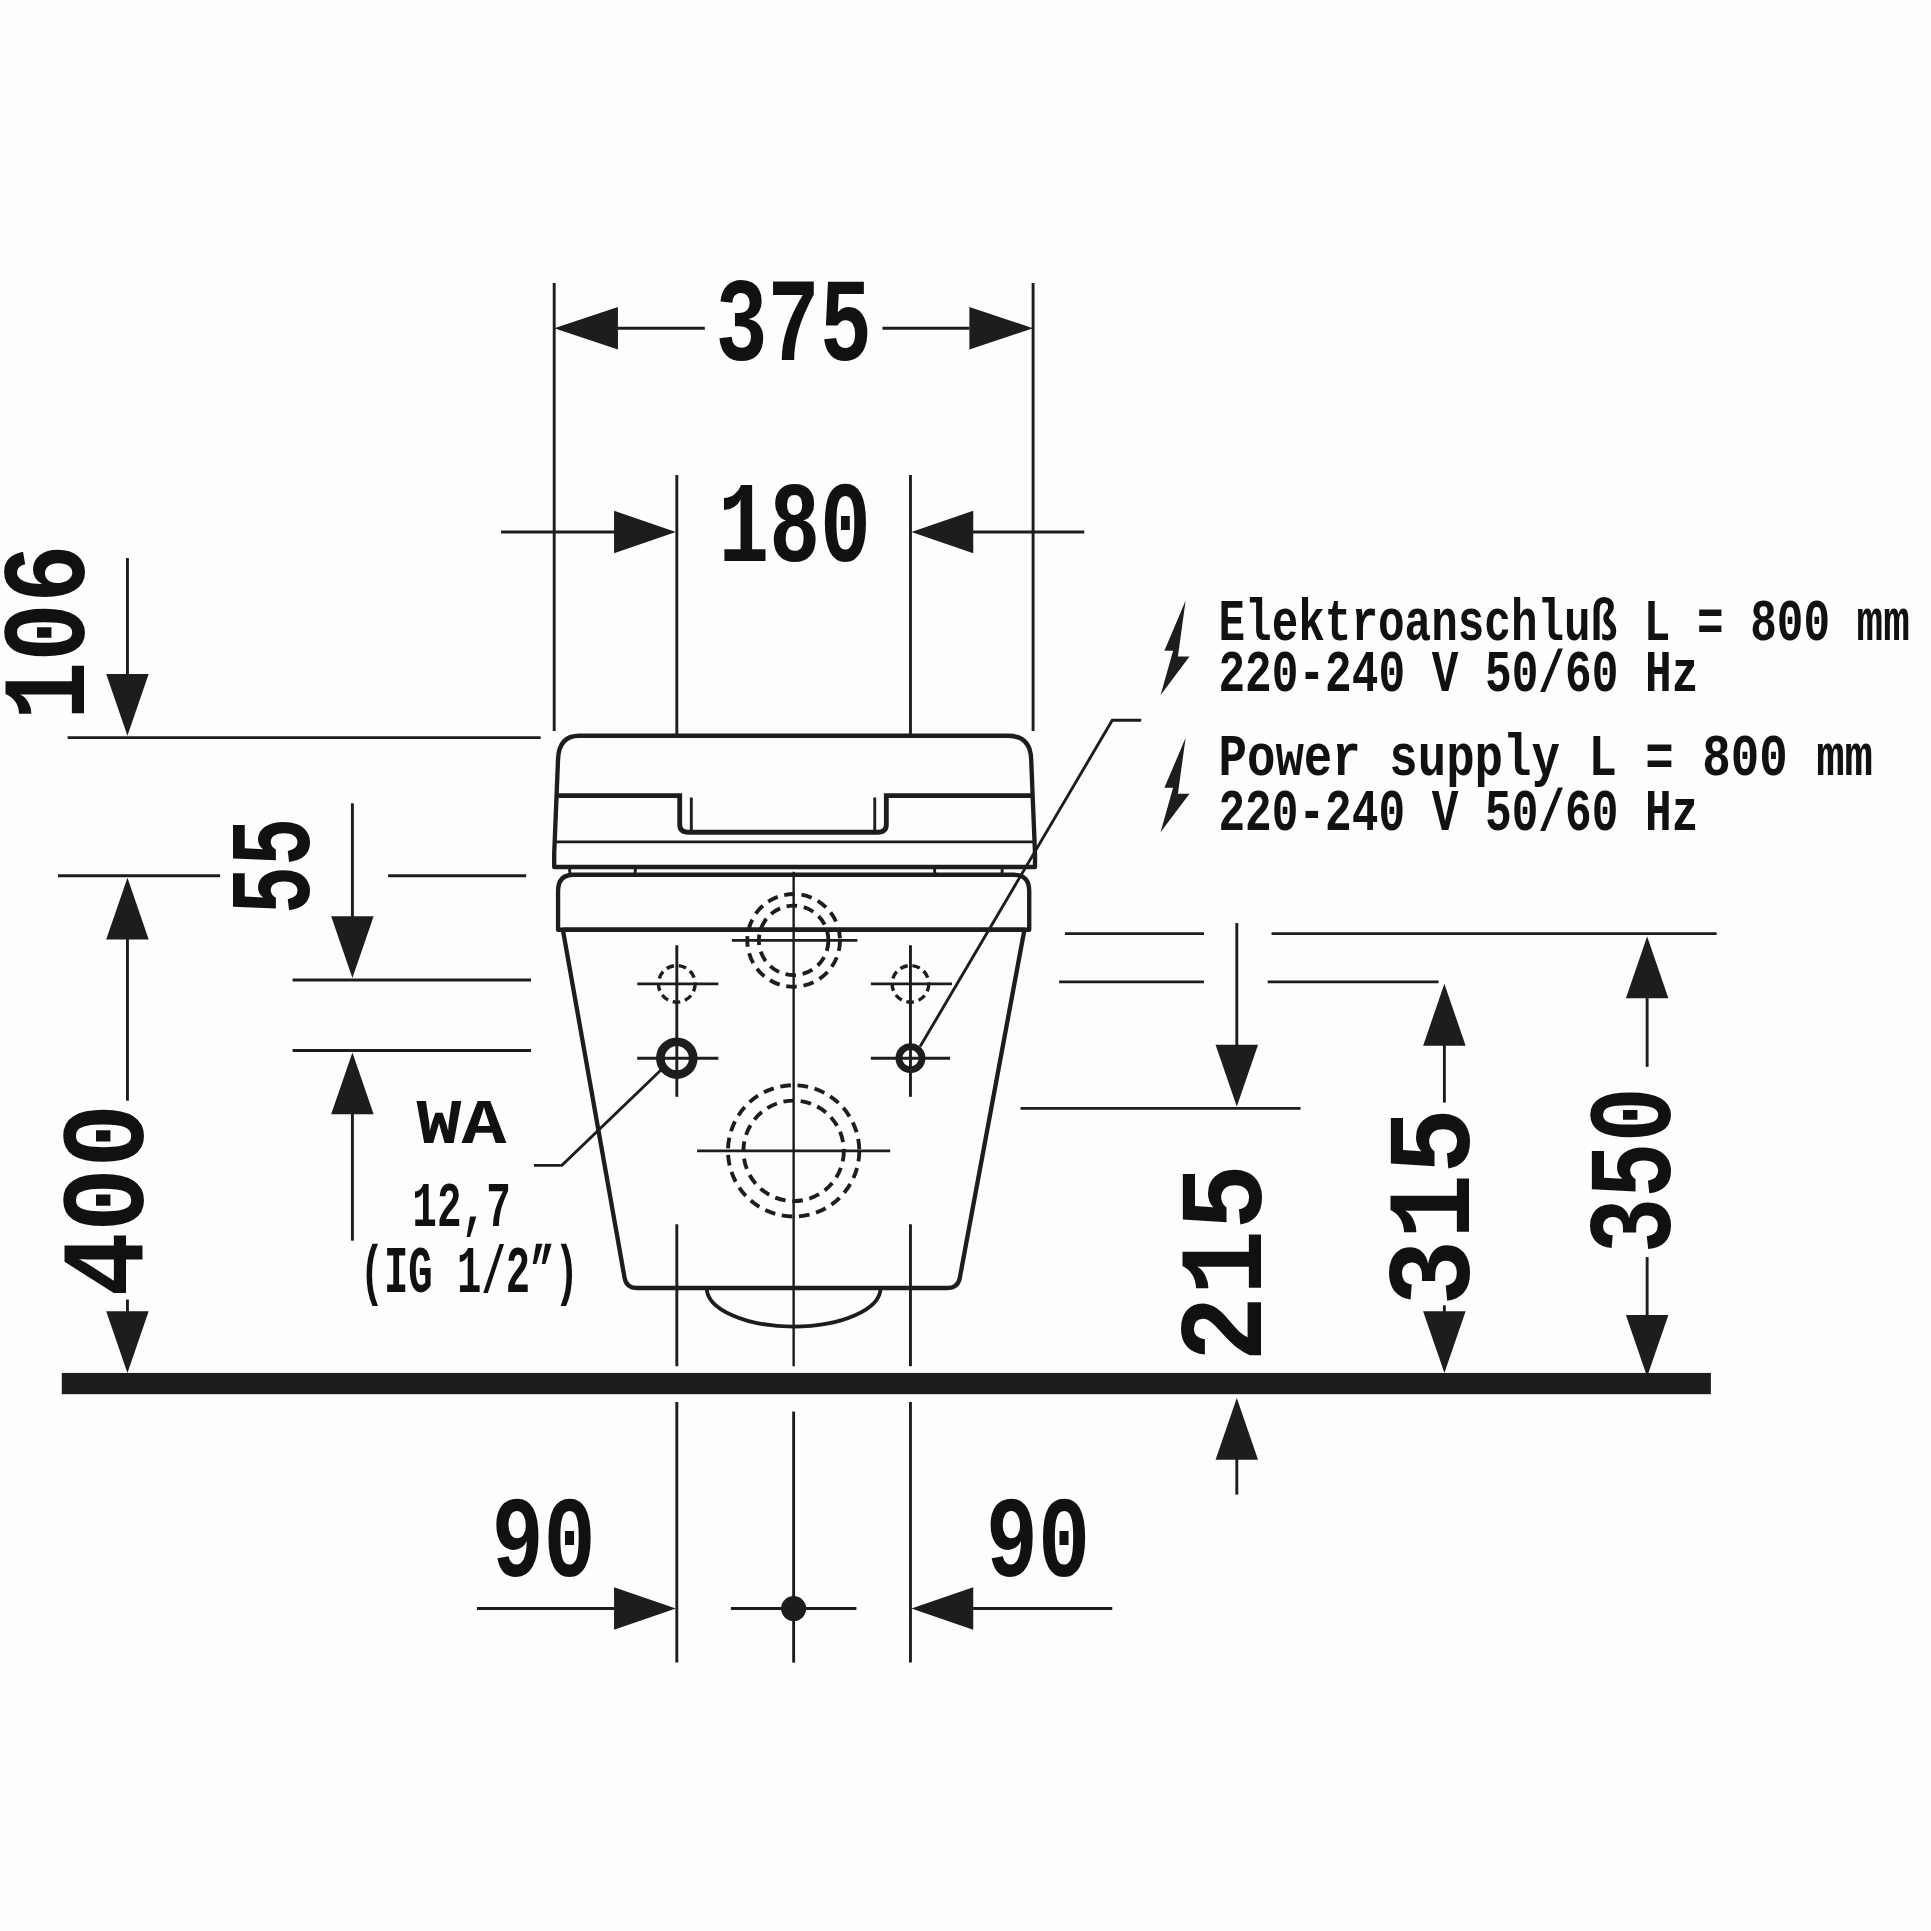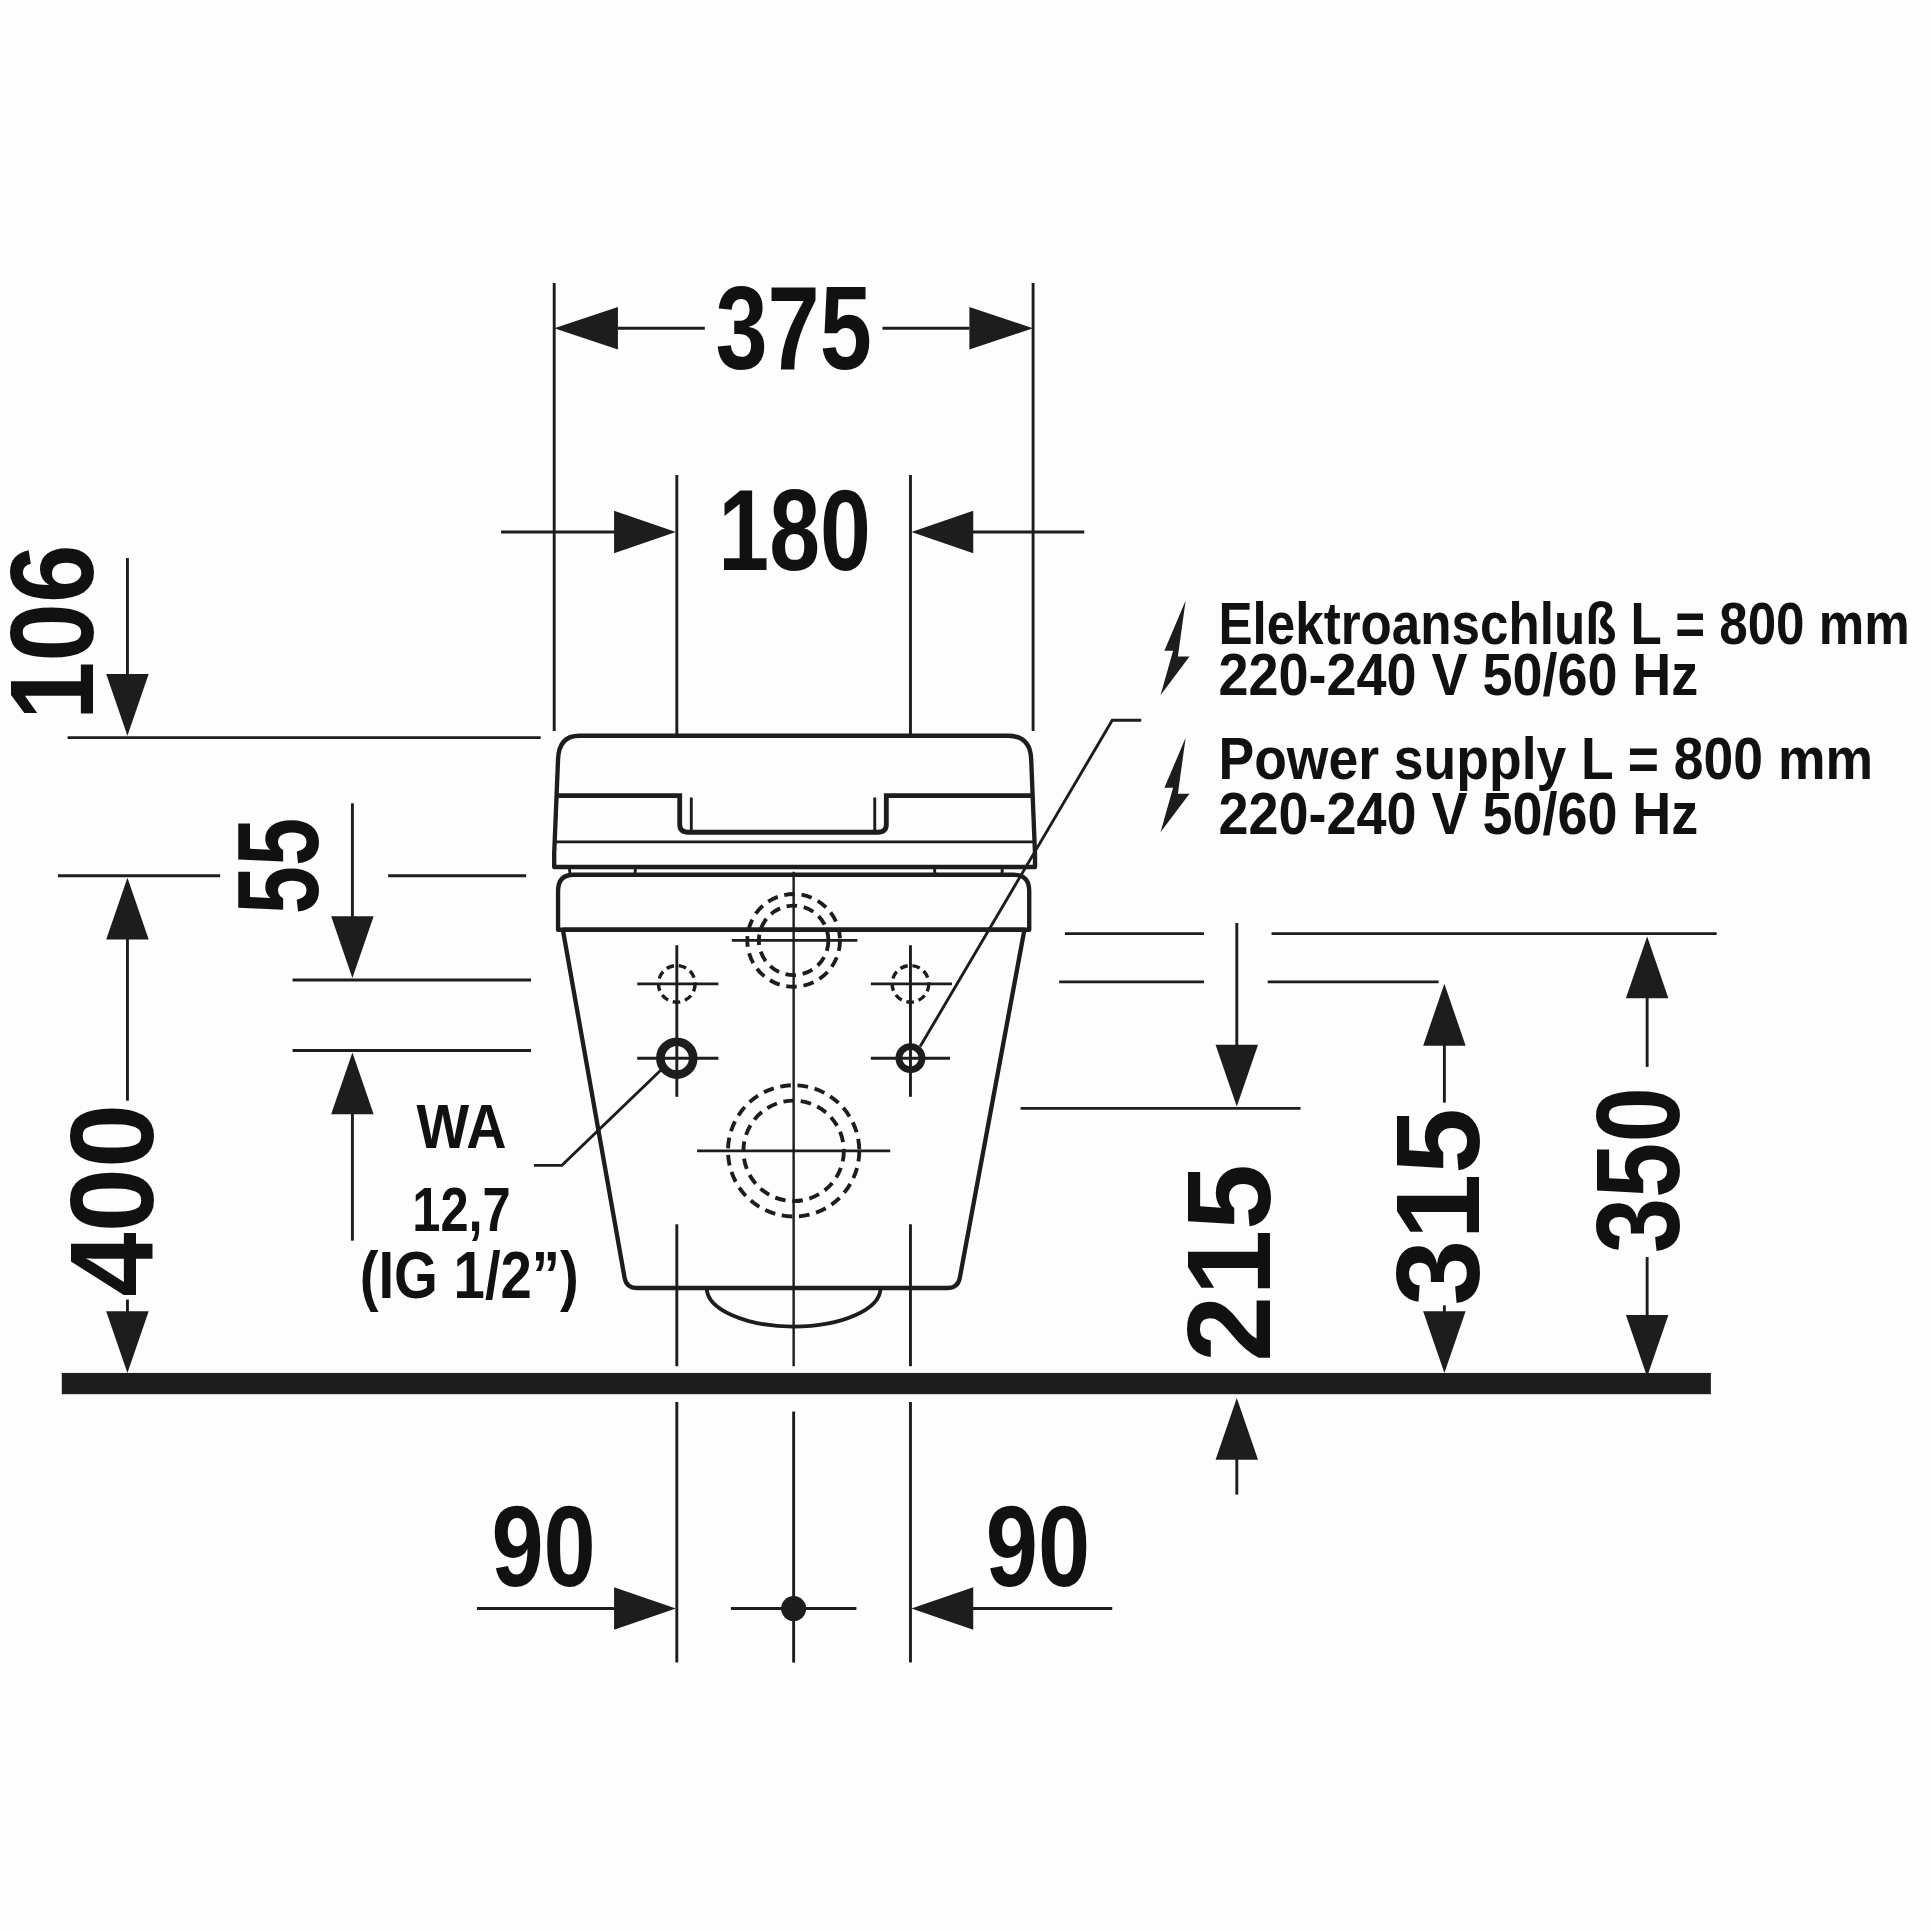--- a/index.html
+++ b/index.html
@@ -1,20 +1,20 @@
 <!DOCTYPE html>
 <html><head>
 <meta charset="utf-8">
 <style>
   html,body{margin:0;padding:0;background:#ffffff;}
   .stage{
     position:relative;
     width:1931px;height:1931px;
     background:#fdfdfd;
-    font-family:Liberation Sans, sans-serif;
+    font-family:Liberation Mono, monospace;
   }
   svg{position:absolute;left:0;top:0;}
   .ln{stroke:#1d1d1d;stroke-width:3;fill:none;stroke-linecap:butt;}
   .outline{stroke:#1d1d1d;stroke-width:4.5;fill:#fdfdfd;stroke-linejoin:round;}
   .outline-thin{stroke:#1d1d1d;stroke-width:3;fill:none;}
   .dash{stroke:#1d1d1d;stroke-width:4;fill:none;stroke-dasharray:11 7;}
   .dash-sm{stroke:#1d1d1d;stroke-width:3.5;fill:none;stroke-dasharray:8 5;}
   .arrow{fill:#1d1d1d;stroke:none;}
   .dimtxt{font-weight:bold;fill:#111111;}
   .bolt{fill:#1d1d1d;stroke:none;}

